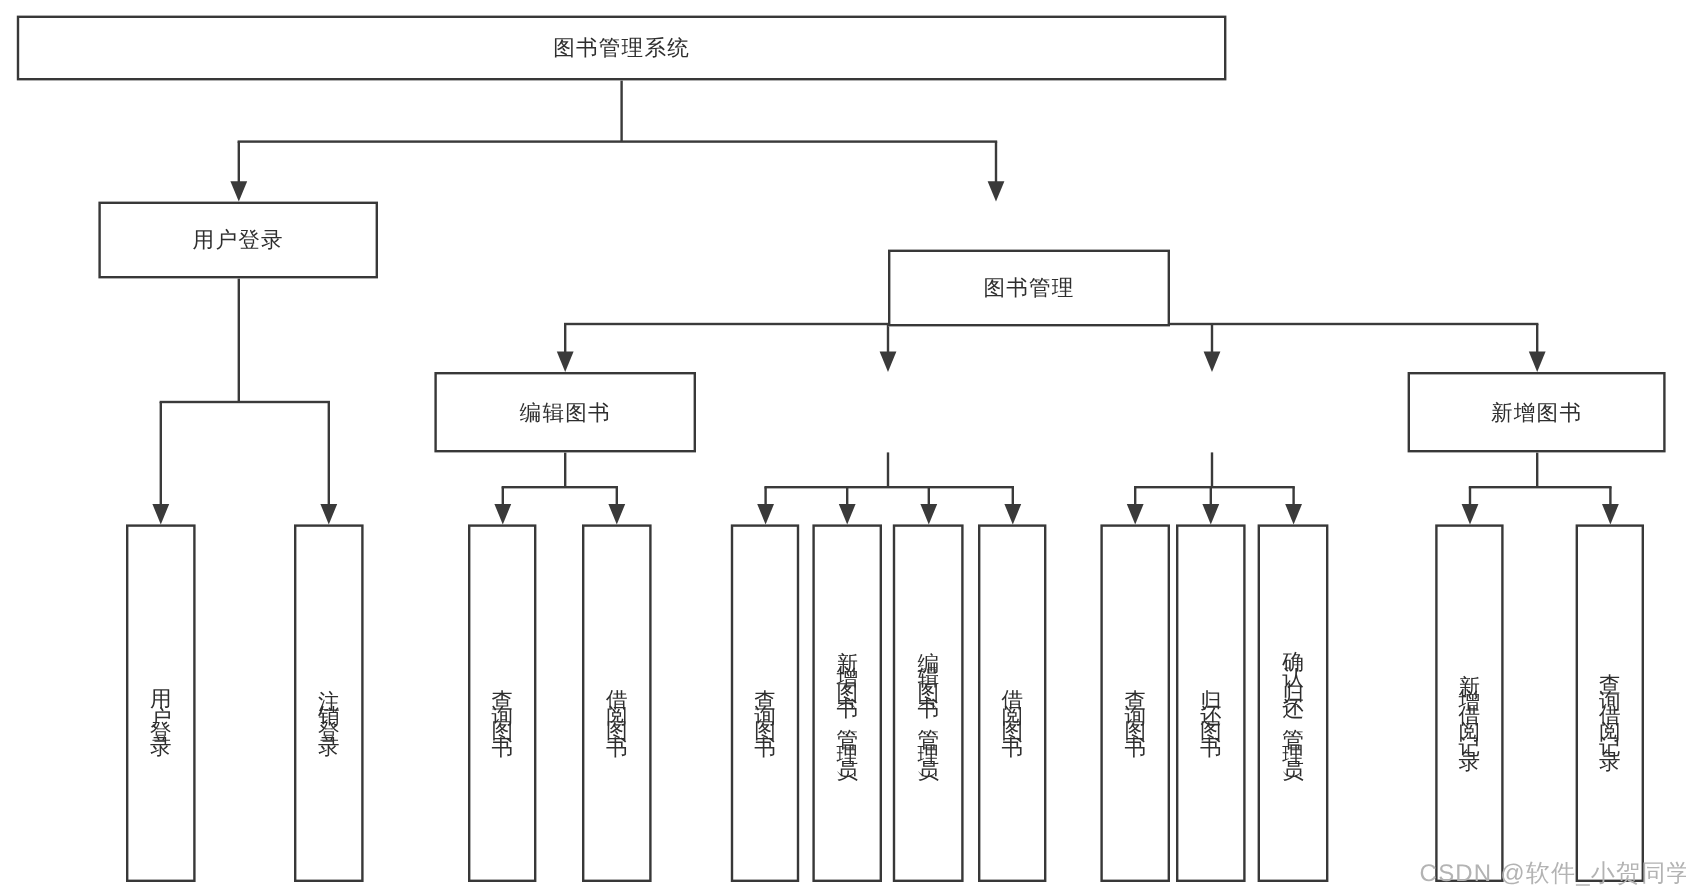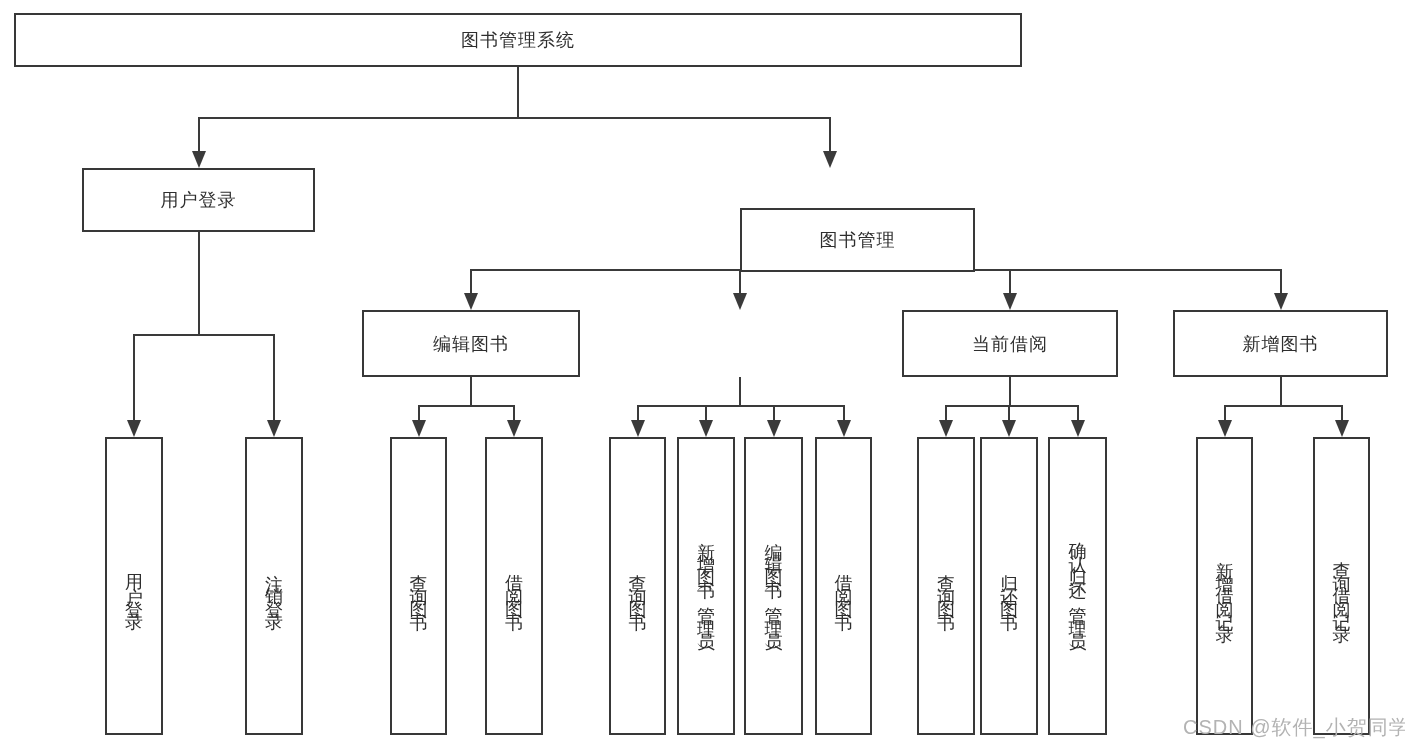--- a/index.html
+++ b/index.html
@@ -64,23 +64,20 @@
       <span class="lbl">图书管理系统</span>
     </div>
     <div class="node" style="left: 82px; top: 168px; width: 233px; height: 64px;">
       <span class="lbl">用户登录</span>
     </div>
     <div class="node" style="left: 740px; top: 168px; width: 235px; height: 64px; margin-top: 40px;">
       <span class="lbl">图书管理</span>
     </div>
     <div class="node" style="left: 362px; top: 310px; width: 218px; height: 67px;">
       <span class="lbl">编辑图书</span>
-    </div>
-    <div class="node" style="left: 902px; top: 310px; width: 216px; height: 67px;">
-      <span class="lbl">当前借阅</span>
     </div>
     <div class="node" style="left: 1173px; top: 310px; width: 215px; height: 67px;">
       <span class="lbl">新增图书</span>
     </div>
     <div class="node vertical" style="left: 105px; top: 437px; width: 58px; height: 298px;">
       <span class="lbl">用户登录</span>
     </div>
     <div class="node vertical" style="left: 245px; top: 437px; width: 58px; height: 298px;">
       <span class="lbl">注销登录</span>
     </div>

